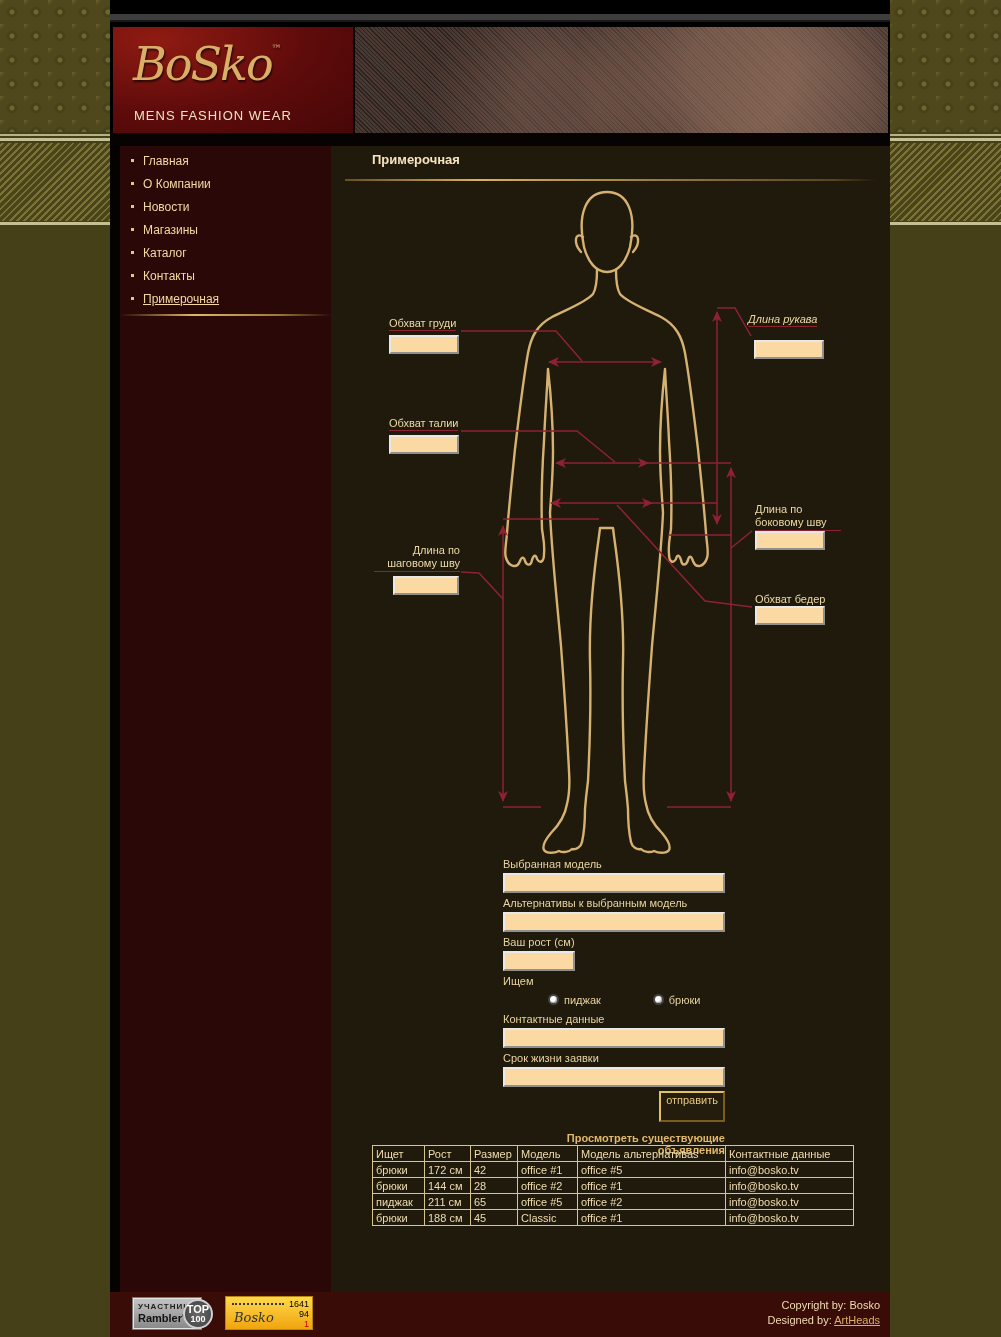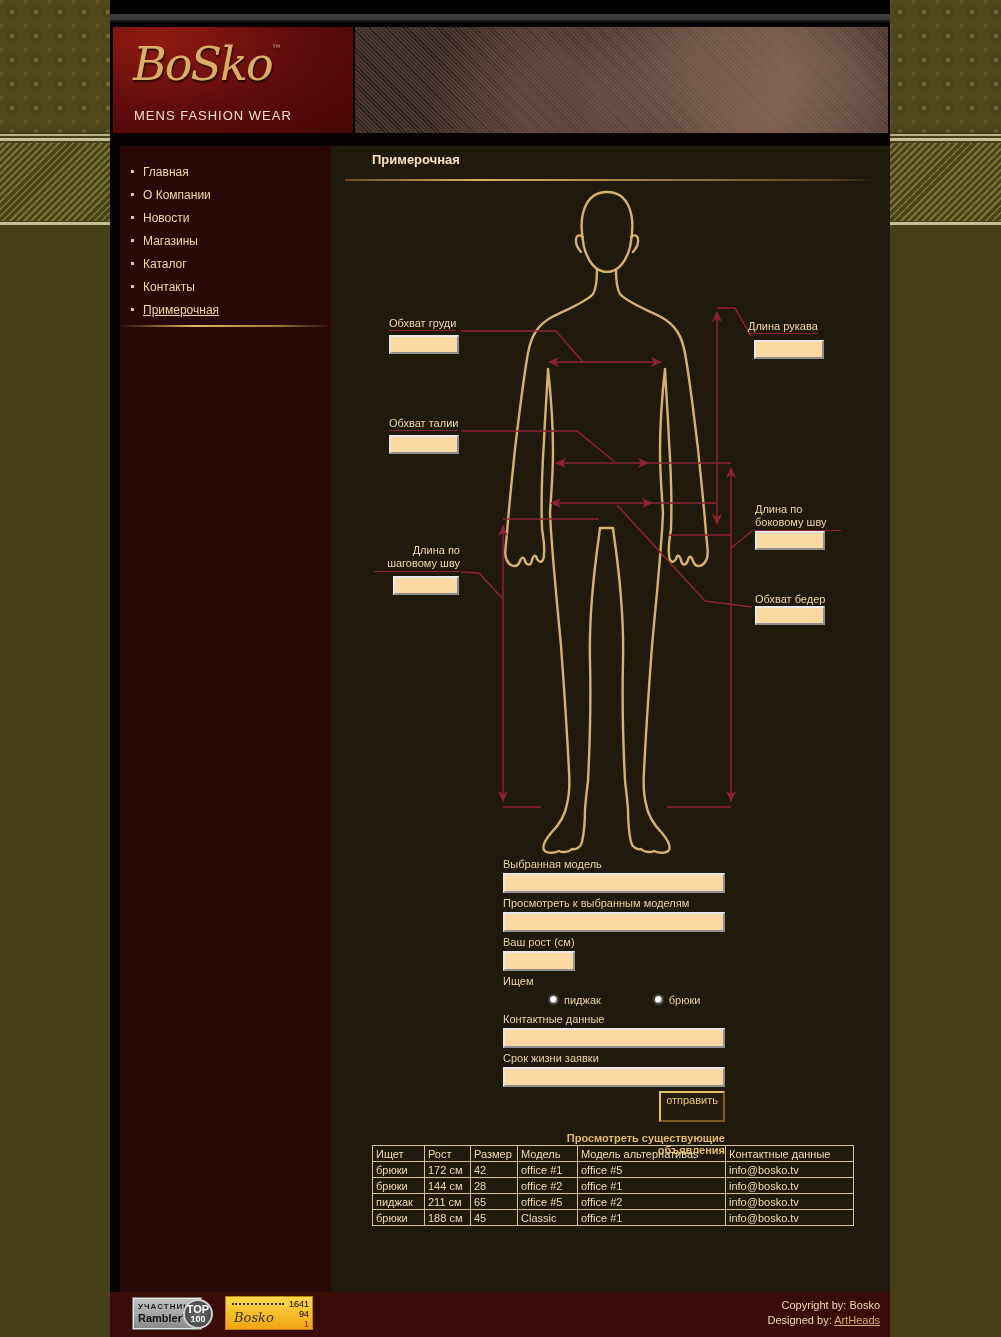--- a/index.html
+++ b/index.html
@@ -44,21 +44,21 @@
       repeating-linear-gradient(45deg, rgba(0,0,0,.42) 0 1px, transparent 1px 3px); }
   .contacts { width:168px; background:#3a0d0a; padding:15px 8px 0 15px; color:#e9d3a8; }
   .contacts-title { font-size:13px; font-weight:bold; color:#f5ddb0; margin-bottom:12px; }
   .contacts-line { font-size:11px; line-height:15px; }
   .contacts a { color:#e9d3a8; }
 
   .header-sep { height:13px; background:#060302; }
 
   .body-row { display:flex; height:1146px; background:#050202; }
   .nav-strip { width:10px; }
-  .nav { width:211px; background:#2a0807; padding-top:18px; }
+  .nav { width:211px; background:#2a0807; padding-top:7px; }
   .nav ul { list-style:none; padding-left:11px; }
   .nav li { height:15px; margin-bottom:8px; display:flex; align-items:center; }
   .bullet { display:inline-block; width:3px; height:3px; background:#e8c87c; margin:0 9px 0 0; flex:none; }
   .nav a { color:#f3d9a0; font-size:12px; text-decoration:none; }
   .nav li.active a { text-decoration:underline; }
   .nav-goldline { margin-top:6px; height:2px;
     background:linear-gradient(90deg,#2b0908,#e0b964 35%,#9a7a35 75%,#2b0908); }
 
   .content { width:559px; background:#1f1a0c; position:relative; }
   .page-title { position:absolute; left:41px; top:6px; font-size:13px; font-weight:bold; color:#f8e3c0; }
@@ -246,36 +246,36 @@
 
         <div class="mlabel" style="left:58px; top:271px;"><span>Обхват талии</span></div>
         <input class="minput" style="left: 58px; top: 289px; width: 70px;">
 
         <div class="mlabel2" style="left:43px; top:398px; width:86px; text-align:right;">
           <span>Длина по</span>
             <span class="ul">шаговому шву</span>
         </div>
         <input class="minput" style="left: 62px; top: 430px; width: 66px;">
 
-        <div class="mlabel" style="left:417px; top:174px;"><span>Длина рукава</span></div>
+        <div class="mlabel" style="left:417px; top:167px;font-style:italic;"><span>Длина рукава</span></div>
         <input class="minput" style="left: 423px; top: 194px; width: 70px;">
 
         <div class="mlabel2" style="left:424px; top:357px; width:86px;">
           <span>Длина по</span>
             <span class="ul">боковому шву</span>
         </div>
         <input class="minput" style="left: 424px; top: 385px; width: 70px;">
 
         <div class="mlabel" style="left:424px; top:447px;"><span>Обхват бедер</span></div>
         <input class="minput" style="left: 424px; top: 460px; width: 70px;">
 
         <div class="form-col">
           <span class="flabel">Выбранная модель</span>
           <input class="finput" style="">
-          <span class="flabel gap1">Просмотреть к выбранным моделям</span>
+          <span class="flabel gap1">Альтернативы к выбранным модель</span>
           <input class="finput" style="">
           <span class="flabel gap1">Ваш рост (см)</span>
           <input class="finput small" style="">
           <span class="flabel gap1">Ищем</span>
           <div class="radio-row">
             <span class="radio-item">
               <span class="radio-circle"></span>
               <span>пиджак</span>
             </span>
             <span class="radio-item">

